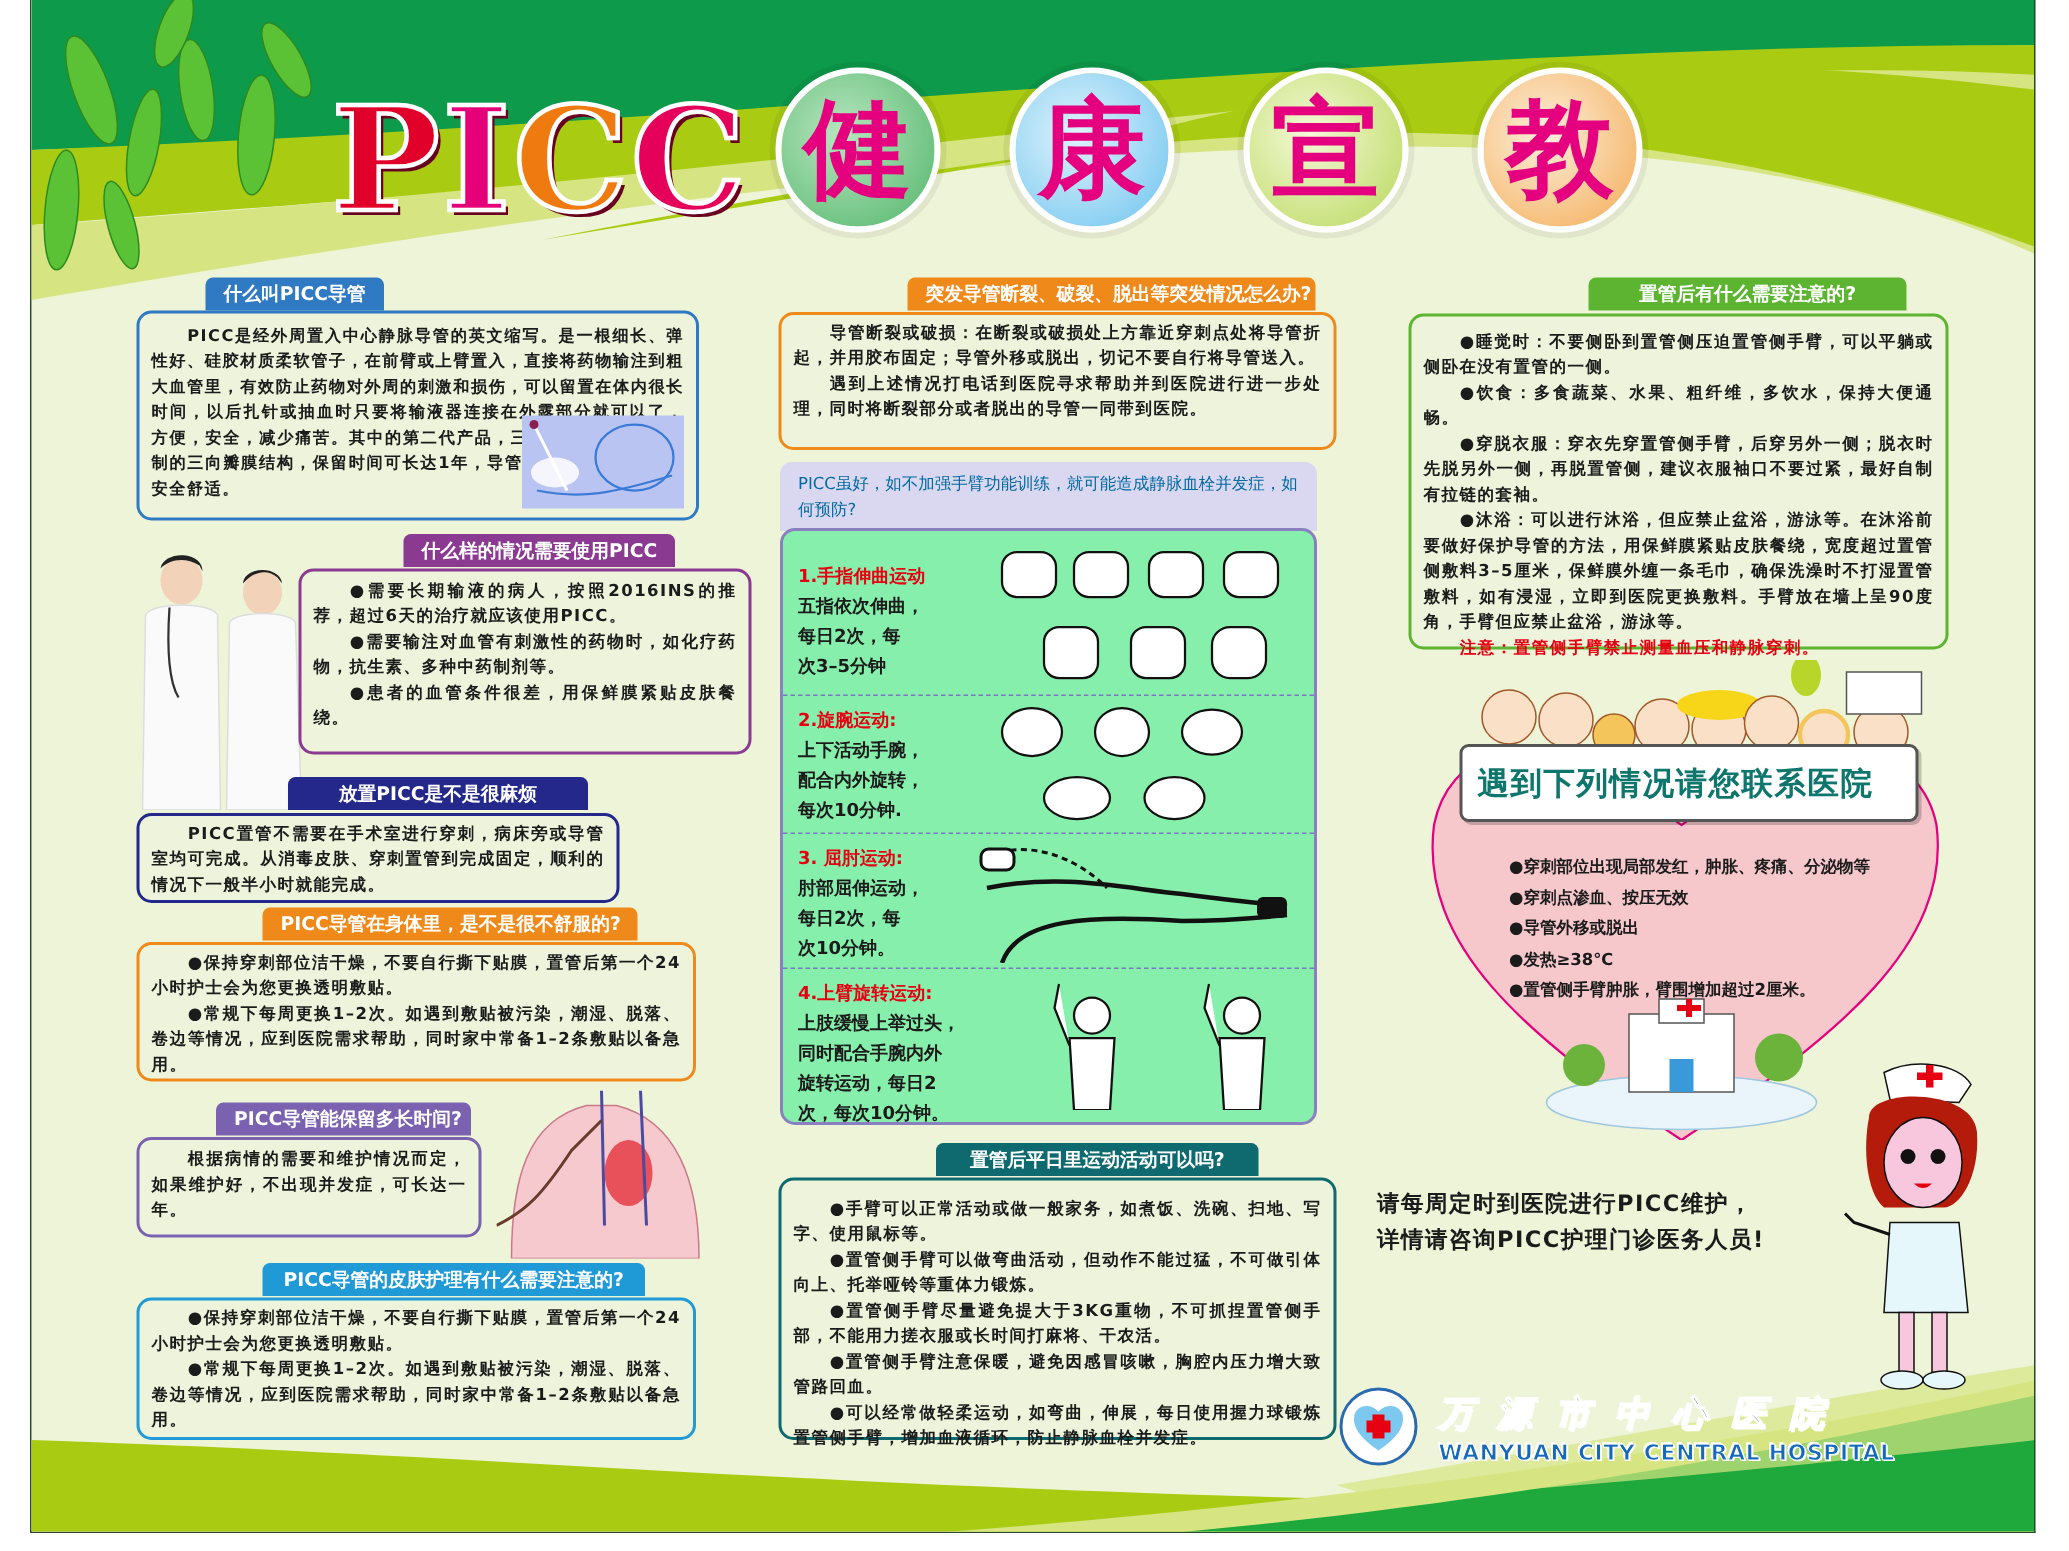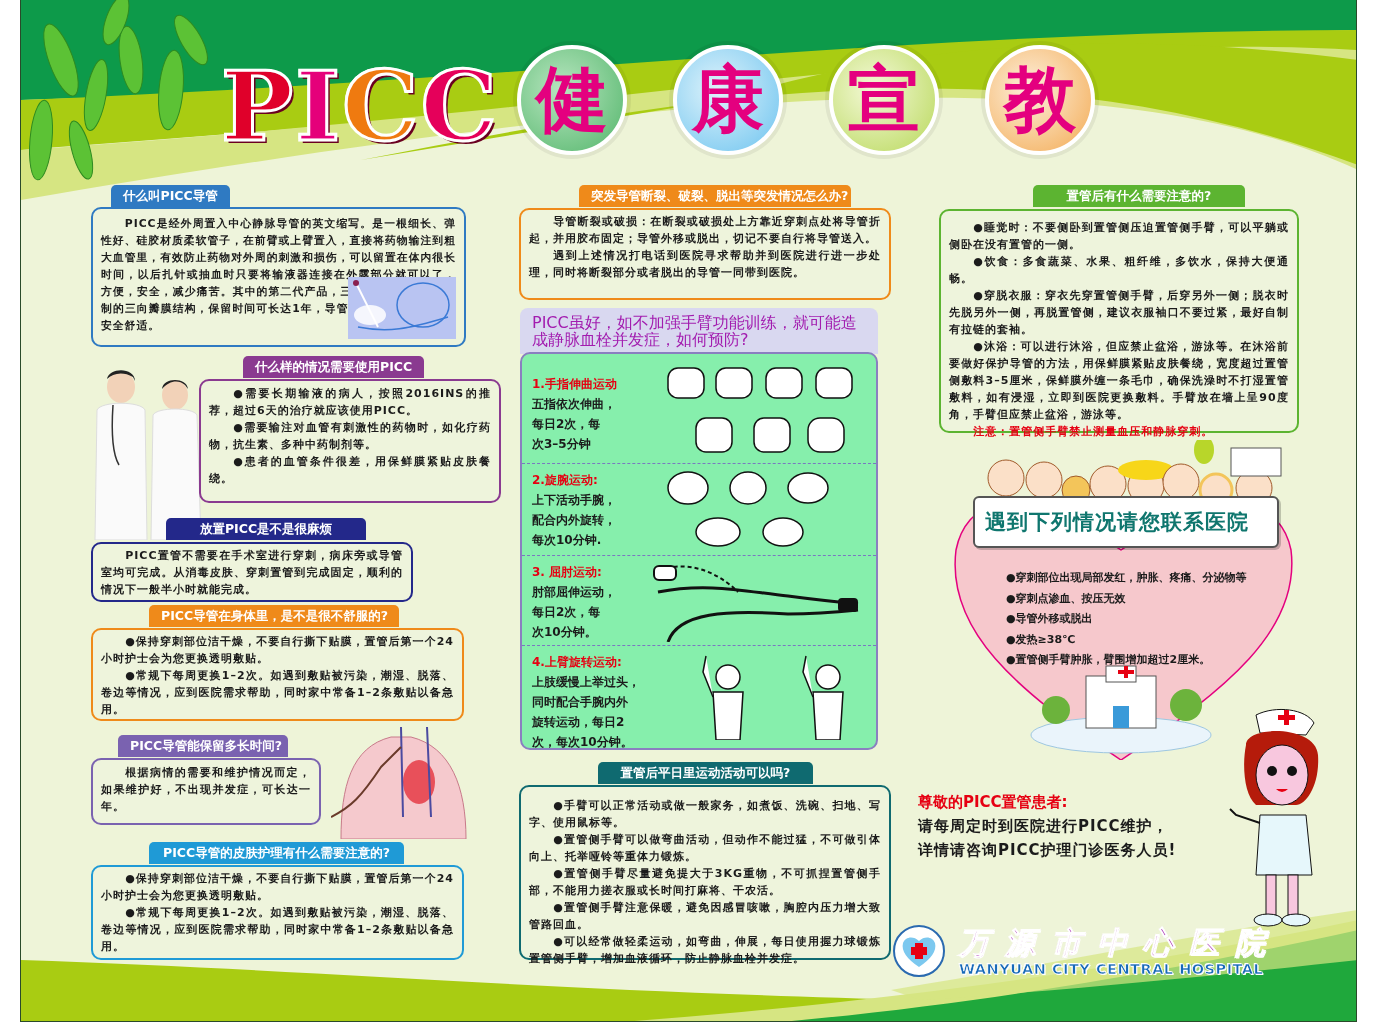--- a/index.html
+++ b/index.html
@@ -30,21 +30,21 @@
     display: flex; align-items: center; justify-content: center;
     font-size: 72px; font-weight: bold; color: #e4007f;
     border: 4px solid #ffffff;
     box-shadow: 0 0 0 4px rgba(0,0,0,0.06);
     margin-right: 46px;
     font-family: "DejaVu Sans", sans-serif;
   }
 
   .section-title {
     position: absolute; color: #ffffff; font-size: 12.5px; font-weight: bold;
-    border-radius: 5px 5px 0 0; padding: 3px 12px; line-height: 16px; white-space: nowrap; text-align: center;
+    border-radius: 5px 5px 0 0; padding: 3px 12px; line-height: 16px; white-space: nowrap; text-align: center; margin-left: 26px;
   }
   .box {
     position: absolute; border: 2px solid; border-radius: 10px; background: #eef4dc;
     padding: 6px 8px; font-size: 11px; line-height: 17px; color: #1b1b1b; font-weight: bold;
     letter-spacing: 1px;
   }
   .box p { text-indent: 2.2em; text-align: justify; }
   .red { color: #e60012; }
 
   .ex-wrap { position: absolute; left: 499px; top: 352px; width: 358px; height: 398px; border: 2px solid #8a7fc0; border-radius: 10px; background: #86efac; }
@@ -62,21 +62,21 @@
   }
   .contact-list { position: absolute; left: 985px; top: 568px; width: 300px; list-style: none; }
   .contact-list li { font-size: 11px; font-weight: bold; color: #1b1b1b; line-height: 20.5px; }
 
   .notice { position: absolute; left: 897px; top: 790px; width: 320px; }
   .notice .n1 { color: #e60012; font-size: 15px; font-weight: bold; line-height: 24px; }
   .notice .n2 { color: #1b1b1b; font-size: 15px; font-weight: bold; line-height: 24px; letter-spacing: 1px; }
 
   .hospital { position: absolute; left: 872px; top: 925px; display: flex; align-items: center; }
   .hosp-logo { width: 52px; height: 52px; border-radius: 50%; background: #ffffff; border: 2px solid #2a6ab0; display: flex; align-items: center; justify-content: center; margin-right: 14px; }
-  .hosp-cn { font-family: "DejaVu Serif", "Liberation Serif", serif; font-size: 30px; font-weight: bold; color: #a21caf; letter-spacing: 16px; line-height: 36px; -webkit-text-stroke: 1px #ffffff; text-shadow: 1px 1px 0 #ffffff; font-style: italic; }
+  .hosp-cn { font-family: "DejaVu Serif", "Liberation Serif", serif; font-size: 23px; font-weight: bold; color: #14532d; letter-spacing: 16px; line-height: 36px; -webkit-text-stroke: 1px #ffffff; text-shadow: 1px 1px 0 #ffffff; font-style: italic; }
   .hosp-en { font-size: 14.5px; font-weight: bold; color: #1669b8; letter-spacing: 0.5px; -webkit-text-stroke: 0.6px #ffffff; text-shadow: 1px 1px 0 #fff, -1px -1px 0 #fff; line-height: 16px; }
 </style>
 </head>
 <body>
 
 <div class="poster">
 
   <svg class="bg-layer" viewBox="0 0 1337 1022" preserveAspectRatio="none">
     <rect x="0" y="0" width="1337" height="1022" fill="#eef4d8"></rect>
     <path d="M0 0 H1337 V30 C1000 40 700 80 0 100 Z" fill="#0d9a4a"></path>
@@ -175,21 +175,21 @@
     <p>●保持穿刺部位洁干燥，不要自行撕下贴膜，置管后第一个24小时护士会为您更换透明敷贴。</p>
     <p>●常规下每周更换1–2次。如遇到敷贴被污染，潮湿、脱落、卷边等情况，应到医院需求帮助，同时家中常备1–2条敷贴以备急用。</p>
   </div>
 
   <div class="section-title" style="left:558px;top:185px;width:272px;background:#ef8a1a;">突发导管断裂、破裂、脱出等突发情况怎么办?</div>
   <div class="box" style="left:498px;top:208px;width:372px;height:92px;border-color:#ef8a1a;padding-top:3px;">
     <p>导管断裂或破损：在断裂或破损处上方靠近穿刺点处将导管折起，并用胶布固定；导管外移或脱出，切记不要自行将导管送入。</p>
     <p>遇到上述情况打电话到医院寻求帮助并到医院进行进一步处理，同时将断裂部分或者脱出的导管一同带到医院。</p>
   </div>
 
-  <div style="position:absolute;left:499px;top:308px;width:358px;height:46px;background:#d9d8f0;border-radius:8px 8px 0 0;padding:6px 12px;color:#a21caf;font-size:16px;line-height:17px;">PICC虽好，如不加强手臂功能训练，就可能造成静脉血栓并发症，如何预防?</div>
+  <div style="position:absolute;left:499px;top:308px;width:358px;height:46px;background:#d9d8f0;border-radius:8px 8px 0 0;padding:6px 12px;color:#0369a1;font-size:11px;line-height:17px;">PICC虽好，如不加强手臂功能训练，就可能造成静脉血栓并发症，如何预防?</div>
 
   <div class="ex-wrap">
     <div class="ex-row" style="height:110px;">
       <div class="ex-title" style="margin-top:14px;">1.手指伸曲运动</div>
       <div class="ex-text">五指依次伸曲，</div>
       <div class="ex-text">每日2次，每</div>
       <div class="ex-text">次3–5分钟</div>
       <svg class="ex-illus" width="210" height="98">
         <g fill="#fff" stroke="#111" stroke-width="1.5">
           <rect x="10" y="8" width="36" height="30" rx="10"></rect>
@@ -311,21 +311,20 @@
     <path d="M60 84 Q66 90 72 84" fill="#e60012"></path>
     <path d="M44 110 L90 110 L96 170 L40 170 Z" fill="#e6f7fb" stroke="#111"></path>
     <path d="M44 118 L20 110 L14 104" fill="none" stroke="#111" stroke-width="2"></path>
     <rect x="50" y="170" width="10" height="40" fill="#f8c7de" stroke="#111"></rect>
     <rect x="72" y="170" width="10" height="40" fill="#f8c7de" stroke="#111"></rect>
     <ellipse cx="52" cy="215" rx="14" ry="6" fill="#e6f7fb" stroke="#111"></ellipse>
     <ellipse cx="80" cy="215" rx="14" ry="6" fill="#e6f7fb" stroke="#111"></ellipse>
   </svg>
 
   <div class="notice">
-    <div class="n1">尊敬的PICC置管患者:</div>
     <div class="n2">请每周定时到医院进行PICC维护，</div>
     <div class="n2">详情请咨询PICC护理门诊医务人员!</div>
   </div>
 
   <div class="hospital">
     <div class="hosp-logo">
       <svg width="40" height="40">
         <path d="M20 36 C8 28 2 20 4 12 C6 6 14 4 20 10 C26 4 34 6 36 12 C38 20 32 28 20 36 Z" fill="#7cc8ef"></path>
         <path d="M16 12 h8 v4 h4 v8 h-4 v4 h-8 v-4 h-4 v-8 h4 z" fill="#e60012"></path>
       </svg>

